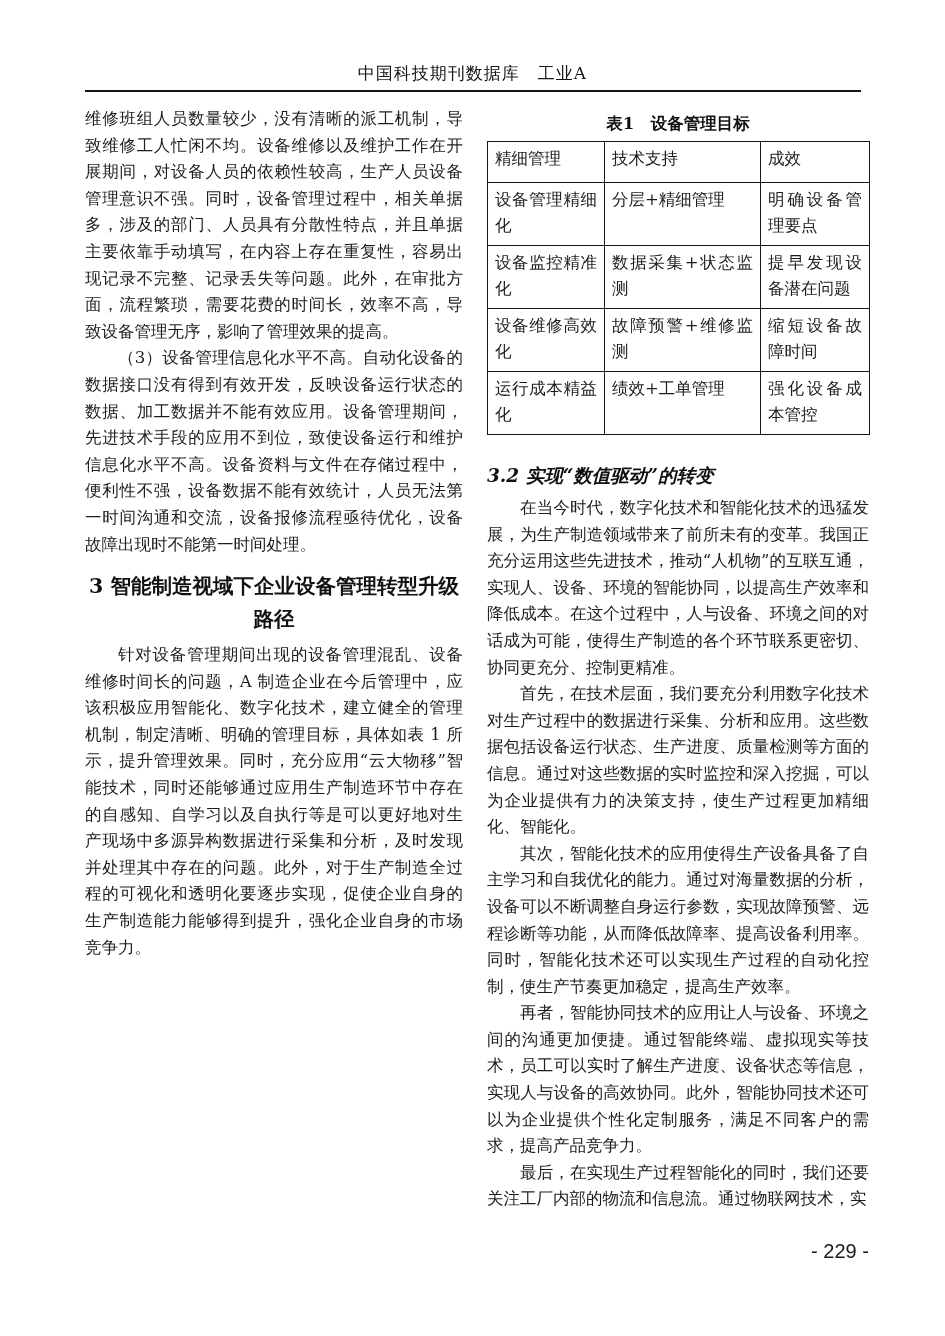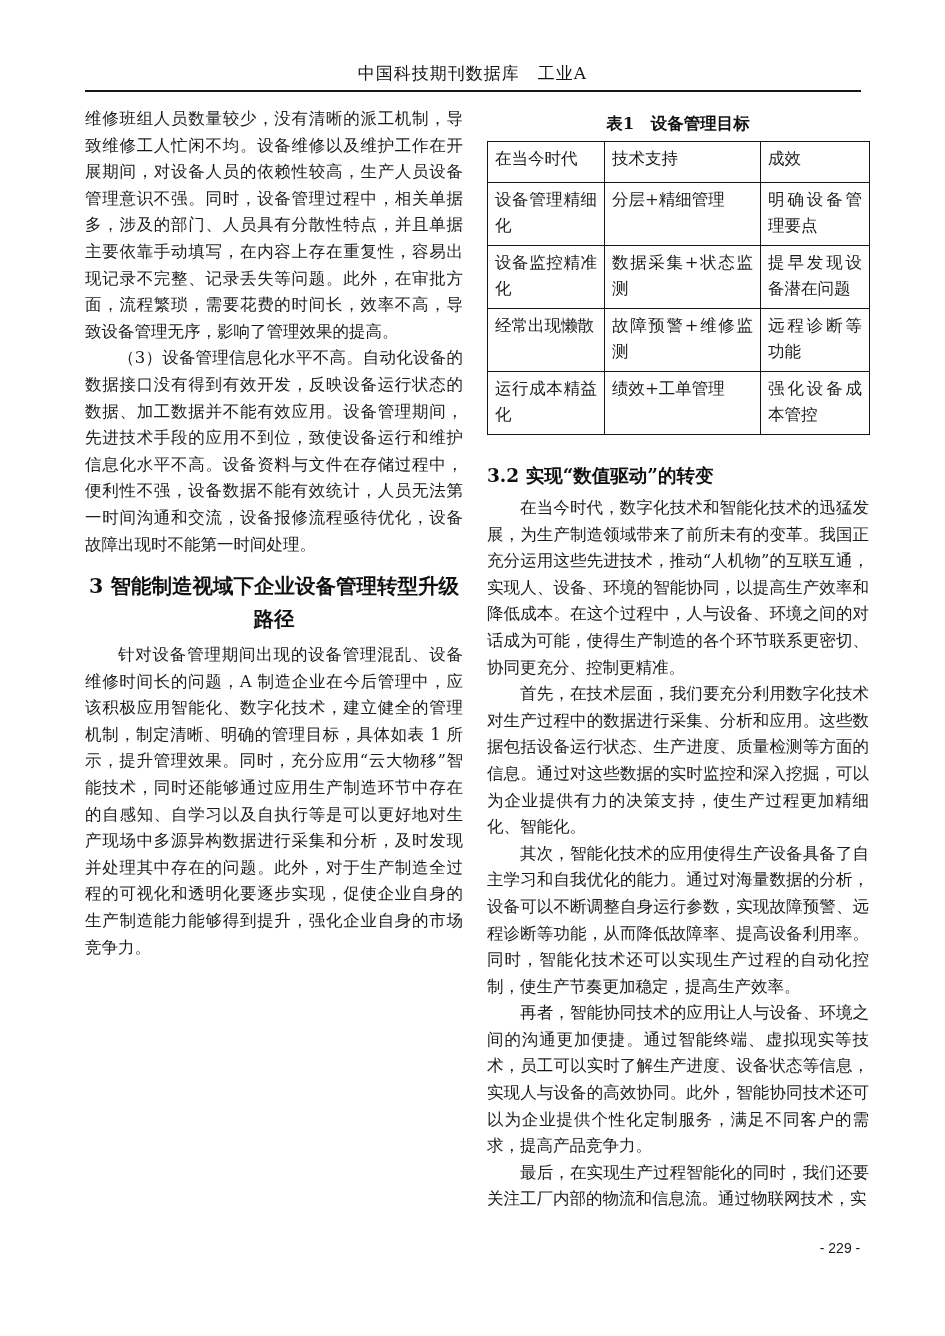--- a/index.html
+++ b/index.html
@@ -56,20 +56,21 @@
     text-align: center;
     color: #111;
   }
   h3.sub-title {
     margin: 6px 0 5px 0;
     font-size: 18.5px;
     line-height: 28px;
     font-weight: bold;
     text-align: left;
     color: #111;
+    font-style: italic;
   }
   .tbl-caption {
     margin: 2px 0 7px 0;
     text-align: center;
     font-weight: bold;
     font-size: 16.5px;
     line-height: 20px;
     color: #111;
   }
   table.goals {
@@ -92,21 +93,21 @@
   table.goals col.c2 { width: 156px; }
   table.goals col.c3 { width: 109px; }
   table.goals tr.hdr td { height: 30px; }
   .tbl-wrap { margin-bottom: 27px; }
   .page-number {
     position: absolute;
     top: 1240px;
     left: 760px;
     width: 160px;
     text-align: center;
-    font-size: 14px;
+    font-size: 20px;
     font-family: "Liberation Sans", "DejaVu Sans", sans-serif;
     color: #1a1a1a;
   }
 </style>
 </head>
 <body>
 
 <div class="page">
 
   <div class="journal-header">中国科技期刊数据库　工业A</div>
@@ -123,38 +124,38 @@
     <div class="tbl-wrap">
       <div class="tbl-caption">表1　设备管理目标</div>
       <table class="goals">
         <colgroup>
             <col class="c1">
             <col class="c2">
             <col class="c3">
           </colgroup>
         <tbody>
           <tr class="hdr">
-            <td>在当今时代</td>
+            <td>精细管理</td>
             <td>技术支持</td>
             <td>成效</td>
           </tr>
           <tr>
             <td>设备管理精细化</td>
             <td>分层+精细管理</td>
             <td>明确设备管理要点</td>
           </tr>
           <tr>
             <td>设备监控精准化</td>
             <td>数据采集+状态监测</td>
             <td>提早发现设备潜在问题</td>
           </tr>
           <tr>
-            <td>经常出现懒散</td>
+            <td>设备维修高效化</td>
             <td>故障预警+维修监测</td>
-            <td>远程诊断等功能</td>
+            <td>缩短设备故障时间</td>
           </tr>
           <tr>
             <td>运行成本精益化</td>
             <td>绩效+工单管理</td>
             <td>强化设备成本管控</td>
           </tr>
         </tbody>
       </table>
     </div>
 

